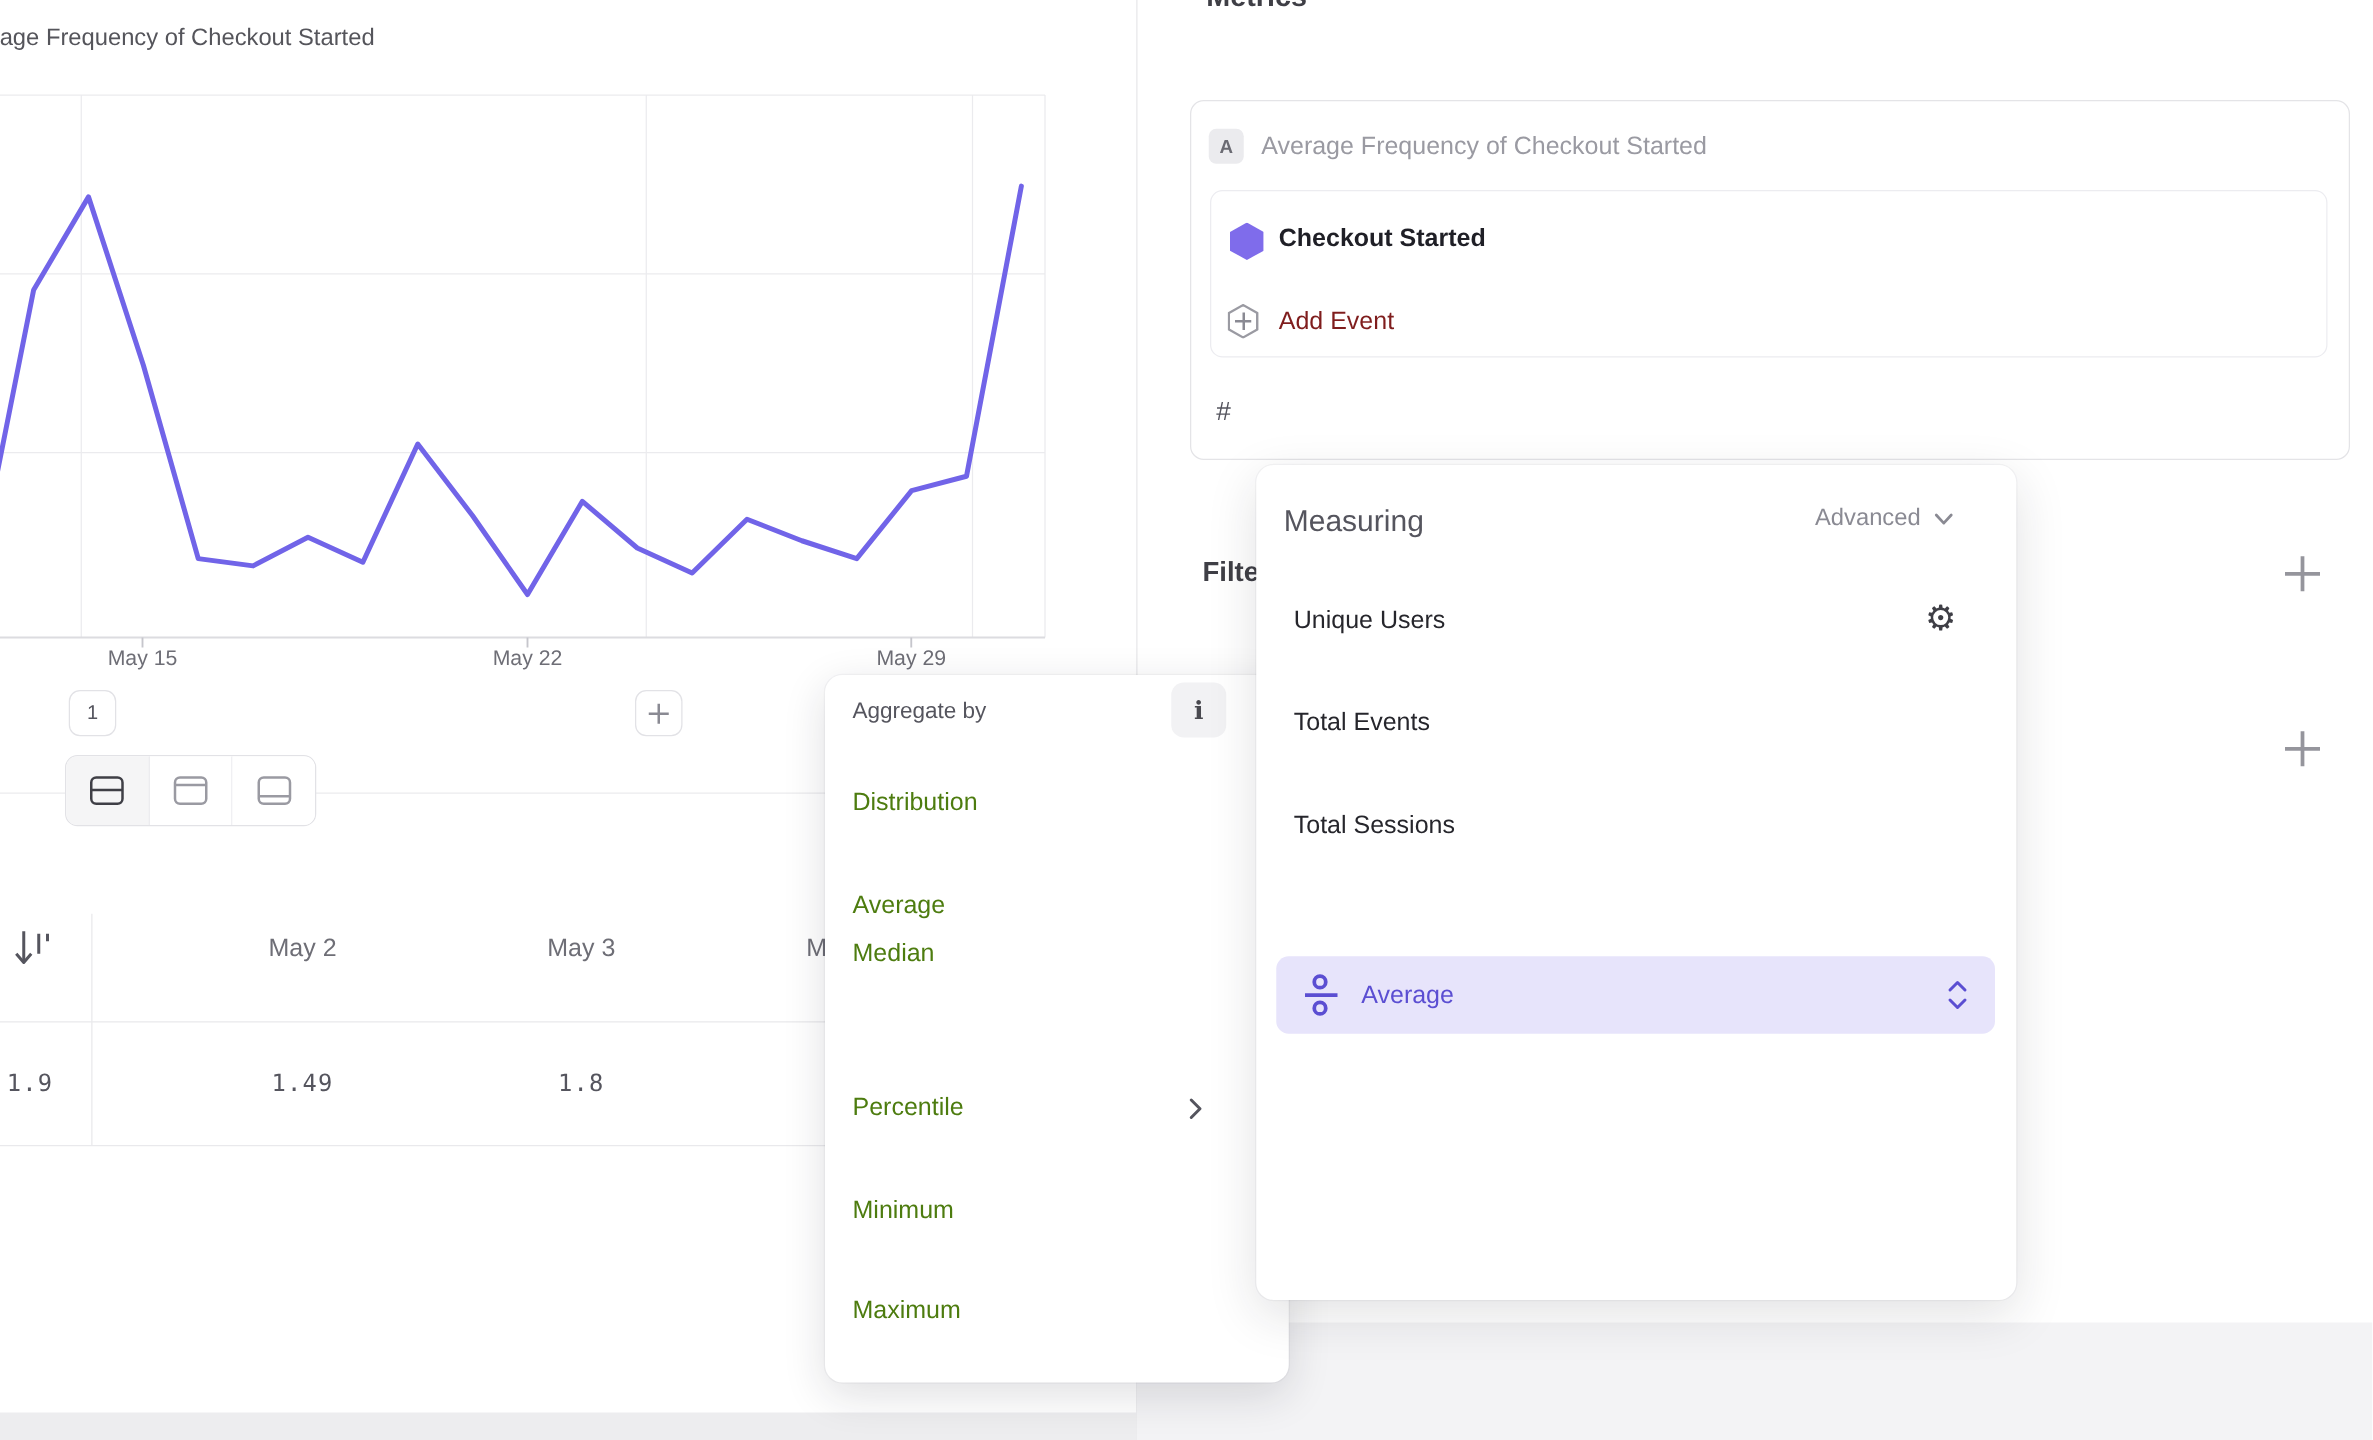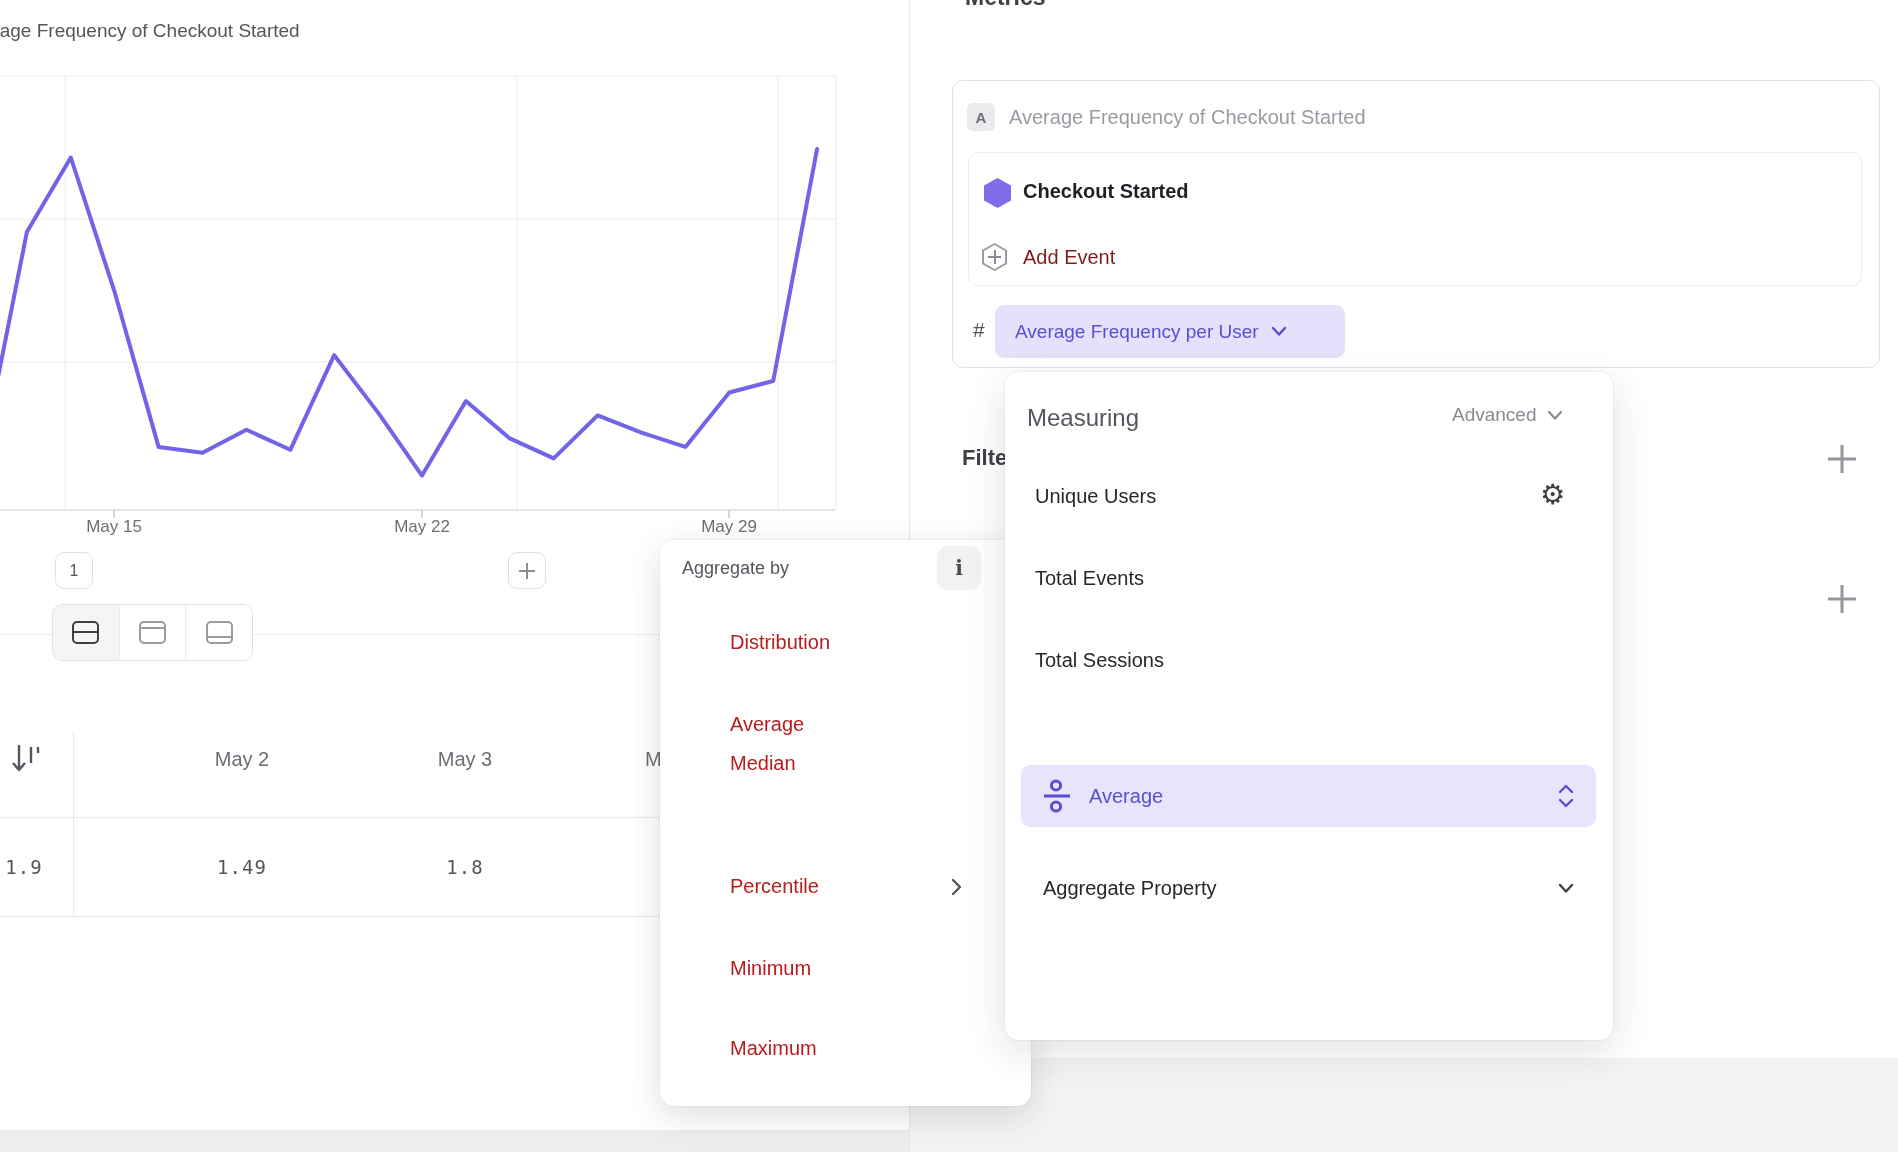--- a/index.html
+++ b/index.html
@@ -79,21 +79,21 @@
   #filter-plus { top:442px; }
   #breakdown-plus { top:582px; }
 
   
   #agg-menu { left:660px; top:540px; width:371px; height:566px; background:#fff;
     border-radius:14px; box-shadow:0 10px 34px rgba(30,30,40,.14), 0 0 0 1px rgba(30,30,40,.04); }
   #agg-title { left:682px; top:558px; font-size:18px; color:#55555e; }
   #agg-info { left:937px; top:546px; width:44px; height:44px; background:#f2f2f4; border-radius:10px;
     display:flex; align-items:center; justify-content:center;
     font-family:"DejaVu Serif", serif; font-weight:700; font-size:20px; color:#4a4a50; }
-  .agg-item { left:682px; font-size:20px; font-weight:500; color:#b91c1c;margin-left:48px; }
+  .agg-item { left:682px; font-size:20px; font-weight:500; color:#4d7c0f; }
 
   
   #measuring-pop { left:1005px; top:372px; width:608px; height:668px; background:#fff;
     border-radius:14px; box-shadow:0 12px 40px rgba(30,30,40,.13), 0 0 0 1px rgba(30,30,40,.04); }
   #measuring-title { left:1027px; top:404px; font-size:24px; color:#55555e; }
   #advanced-btn { left:1452px; top:404px; display:flex; align-items:center; gap:10px;
     font-size:19px; color:#8a8a93; }
   .meas-item { left:1035px; font-size:20px; font-weight:500; color:#26262c; }
   #gear-btn { left:1540px; top:481px; font-family:"DejaVu Sans", sans-serif; font-size:28px; color:#3f3f46; line-height:1; }
   #freq-row { left:1021px; top:695px; width:575px; height:62px; background:#5146d0; border-radius:10px;
@@ -194,26 +194,20 @@
   <div class="abs" id="add-event-row">
     <div class="hex" id="add-event-hex">
       <div class="inner hex"></div>
         <div class="ph"></div>
         <div class="pv"></div>
     </div>
     <div id="add-event-label">Add Event</div>
   </div>
 
   <div class="abs" id="hash-symbol">#</div>
-  <div class="abs" id="measure-pill">
-    <span>Average Frequency per User</span>
-    <svg width="16" height="11" viewBox="0 0 16 11">
-      <polyline points="2,2 8,8.5 14,2" fill="none" stroke="#5b4ed2" stroke-width="2.4" stroke-linecap="round" stroke-linejoin="round"></polyline>
-    </svg>
-  </div>
 
   <div class="abs" id="filter-clip">Filter</div>
   <svg class="abs side-plus" id="filter-plus" viewBox="0 0 34 34">
     <line x1="17" y1="3" x2="17" y2="31" stroke="#95959c" stroke-width="3"></line>
     <line x1="3" y1="17" x2="31" y2="17" stroke="#95959c" stroke-width="3"></line>
   </svg>
   <svg class="abs side-plus" id="breakdown-plus" viewBox="0 0 34 34">
     <line x1="17" y1="3" x2="17" y2="31" stroke="#95959c" stroke-width="3"></line>
     <line x1="3" y1="17" x2="31" y2="17" stroke="#95959c" stroke-width="3"></line>
   </svg>
@@ -253,20 +247,14 @@
       <line x1="1" y1="17" x2="27" y2="17" stroke="#5b4ed2" stroke-width="3"></line>
       <circle cx="13" cy="27.5" r="4.6" fill="none" stroke="#5b4ed2" stroke-width="3"></circle>
     </svg>
     <span class="lbl">Average</span>
     <svg width="16" height="24" viewBox="0 0 16 24">
       <polyline points="2,8 8,2 14,8" fill="none" stroke="#5b4ed2" stroke-width="2.4" stroke-linecap="round" stroke-linejoin="round"></polyline>
       <polyline points="2,16 8,22 14,16" fill="none" stroke="#5b4ed2" stroke-width="2.4" stroke-linecap="round" stroke-linejoin="round"></polyline>
     </svg>
   </div>
 
-  <div class="abs chev-row" id="aggprop-row">
-    <span class="meas-item" style="position:static">Aggregate Property</span>
-    <svg width="16" height="11" viewBox="0 0 16 11">
-      <polyline points="2,2 8,8.5 14,2" fill="none" stroke="#3f3f46" stroke-width="2.4" stroke-linecap="round" stroke-linejoin="round"></polyline>
-    </svg>
-  </div>
 
 </div>
 
 </body></html>

